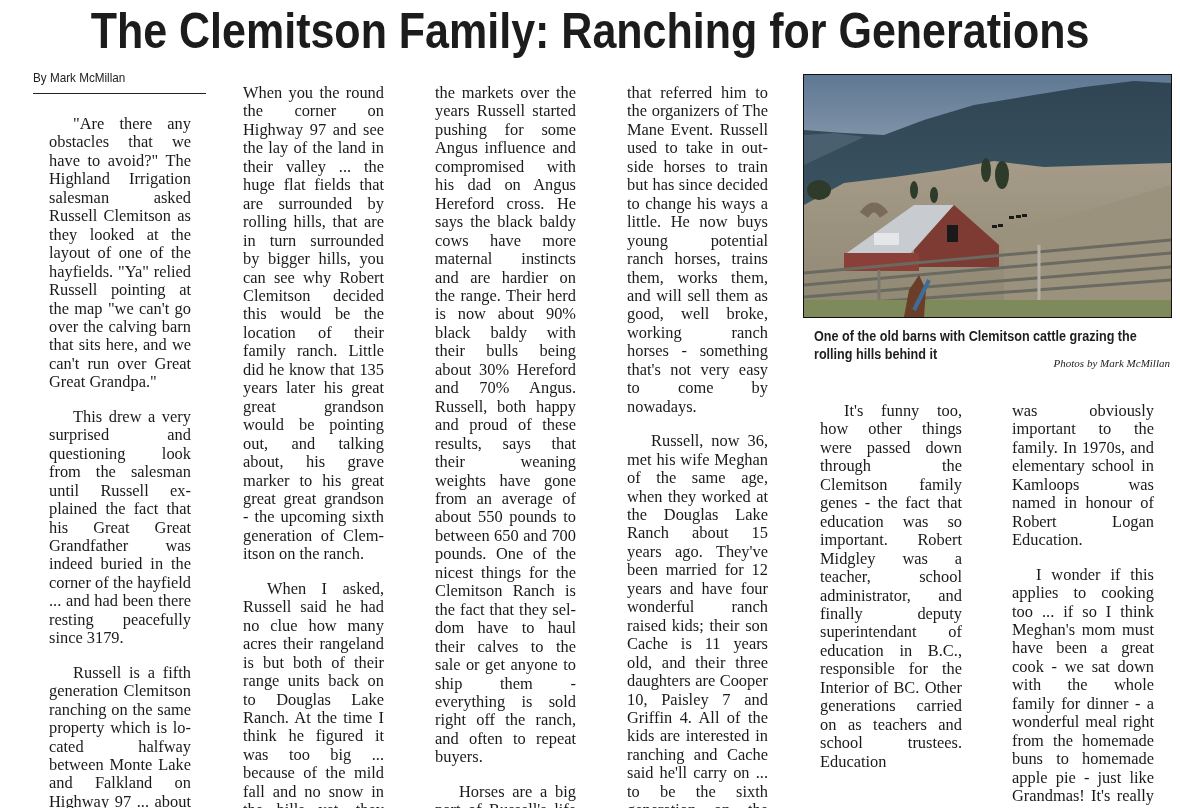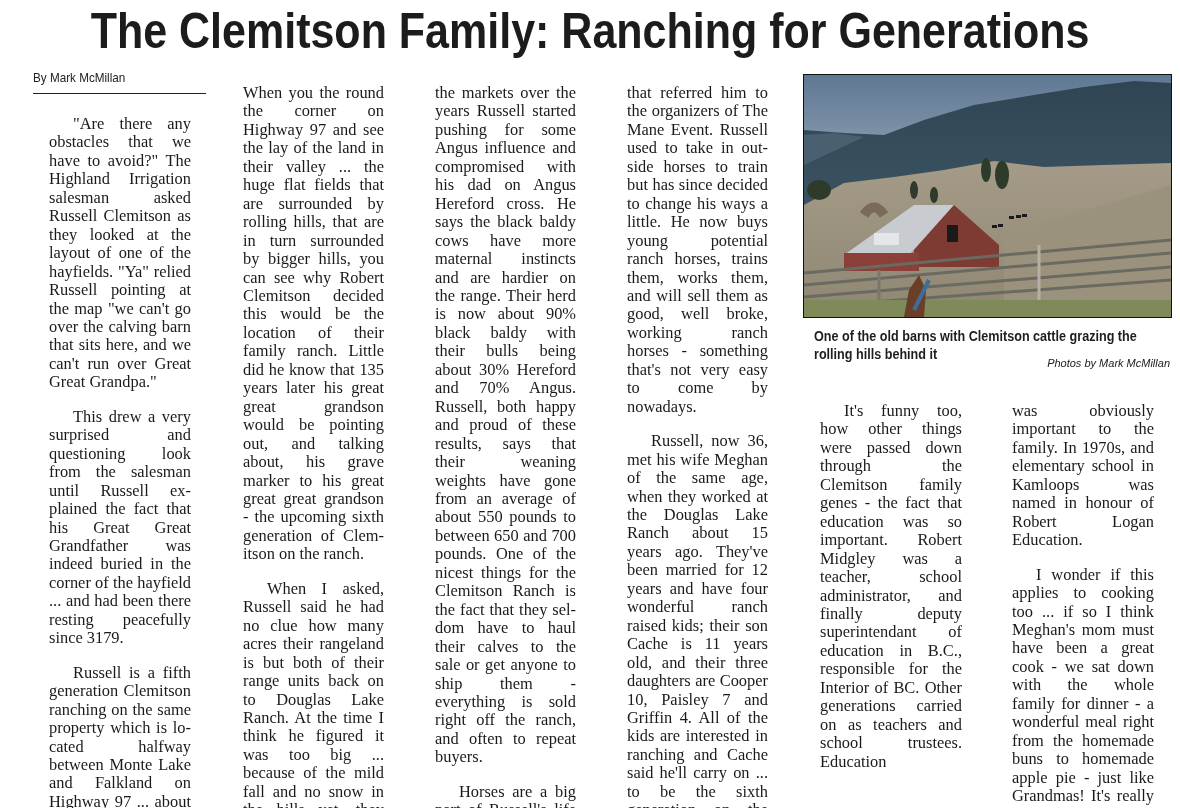--- a/index.html
+++ b/index.html
@@ -41,21 +41,21 @@
   }
   .photo-frame svg { display: block; width: 100%; height: 100%; }
   .caption {
     position: absolute; left: 814px; top: 327px; width: 360px;
     font-family: "Liberation Sans", sans-serif; font-weight: bold;
     font-size: 14px; line-height: 18px; color: #1e1e1e;
     transform: scaleX(0.9); transform-origin: left;
   }
   .credit {
     position: absolute; right: 10px; top: 357px;
-    font-family: Liberation Sans, sans-serif; font-style: italic;
+    font-family: Liberation Serif, serif; font-style: italic;
     font-size: 11px; color: #222;
   }
 </style>
 </head>
 <body>
 
 <h1 class="headline" style="margin:0;">The Clemitson Family: Ranching for Generations</h1>
 
 <div class="byline">By Mark McMillan</div>
 <div class="byline-rule"></div>

